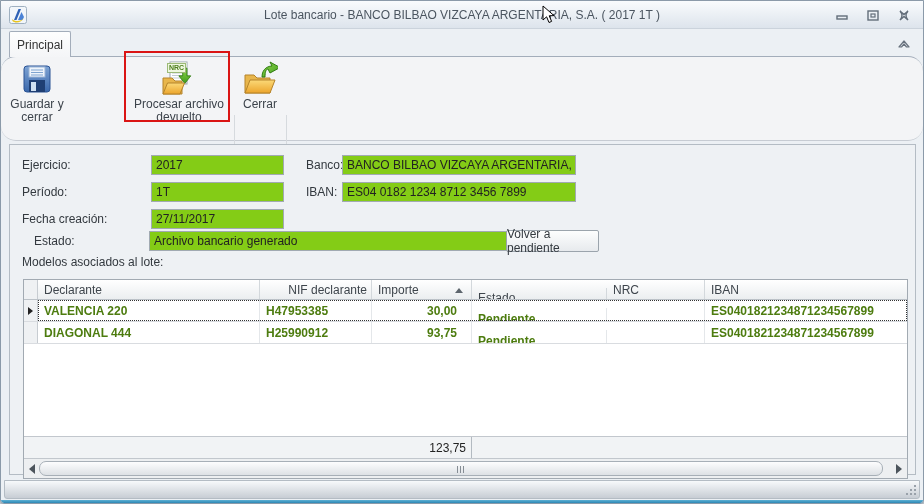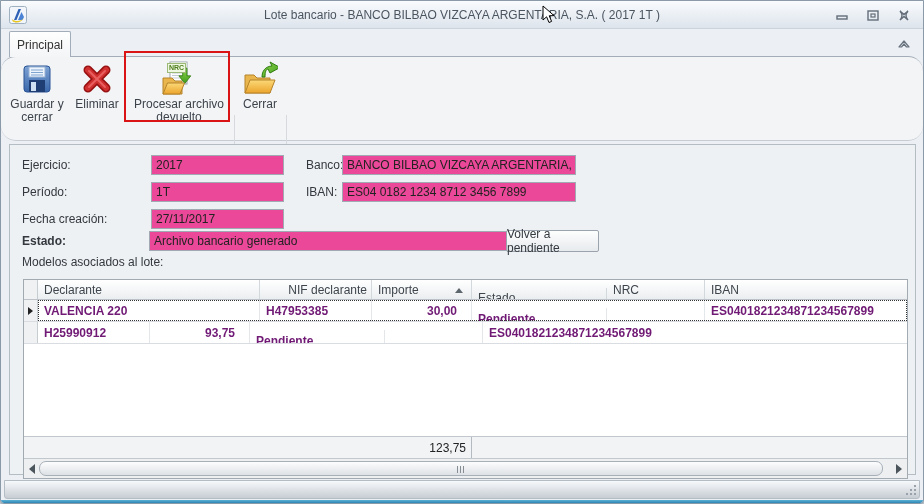--- a/index.html
+++ b/index.html
@@ -46,33 +46,33 @@
   .group-caption { position:absolute; left:127px; top:122px; width:102px; text-align:center;
     font-size:12px; color:#8b939c; }
   .red-highlight { position:absolute; left:123px; top:50px; width:106px; height:71px;
     border-style:solid; border-width:2px; z-index:6; pointer-events:none; }
 
   
   .panel { position:absolute; left:8px; top:143px; width:907px; height:331px;
     background:#eef1f4; border:1px solid #b4bcc4; }
   .flabel { position:absolute; font-size:12px; color:#33393f; }
   .finput { position:absolute; height:20px; font-family:"Liberation Sans",sans-serif;
-    font-size:12px; color:#222; background:#ec4899; border:1px solid #a1aab2; padding:1px 4px; }
+    font-size:12px; color:#222; background:#84cc16; border:1px solid #a1aab2; padding:1px 4px; }
   .btn-volver { position:absolute; left:496px; top:85px; width:93px; height:22px;
     background:linear-gradient(#fdfefe,#e7eaed); border:1px solid #9ba4ac; border-radius:2px;
     font-size:12px; color:#33393f; display:flex; align-items:center; justify-content:center; cursor:default; }
 
   
   .grid-caption { position:absolute; left:12px; top:110px; font-size:12px; color:#33393f; }
   .grid { position:absolute; left:13px; top:134px; width:885px; height:200px;
     background:#fff; border:1px solid #a2aab2; display:flex; flex-direction:column; overflow:hidden; }
   .g-header { height:20px; display:flex; background:linear-gradient(#ffffff,#ebeef0);
     border-bottom:1px solid #bcc2c8; font-size:12px; color:#3e454c; flex:0 0 auto; }
   .g-hcell { border-right:1px solid #d3d8dc; padding:3px 4px 0 6px; overflow:hidden; white-space:nowrap; position:relative; }
-  .g-row { height:22px; display:flex; font-size:12px; font-weight:bold; color:#701a75;
+  .g-row { height:22px; display:flex; font-size:12px; font-weight:bold; color:#4d7c0f;
     border-bottom:1px solid #d9dce0; background:#fff; position:relative; flex:0 0 auto; }
   .g-cell { padding:4px 4px 0 6px; border-right:1px solid #e4e7ea; overflow:hidden; white-space:nowrap; }
   .c-sel { width:14px; flex:0 0 14px; background:#eff1f3; border-right:1px solid #c7ccd1;
     display:flex; align-items:center; justify-content:center; padding:0; }
   .c-declarante { width:222px; flex:0 0 222px; }
   .c-nif  { width:112px; flex:0 0 112px; }
   .c-imp  { width:100px; flex:0 0 100px; text-align:right; padding-right:14px; }
   .c-est  { width:135px; flex:0 0 135px;margin-top:8px; }
   .c-nrc  { width:98px;  flex:0 0 98px; }
   .c-iban { width:202px; flex:0 0 202px; border-right:none; }
@@ -161,30 +161,20 @@
           <rect x="3" y="3" width="26" height="26" rx="3" fill="url(#gb)" stroke="#2a5394"></rect>
           <rect x="8" y="4" width="16" height="10" fill="#eef4fb" stroke="#9ab4d6"></rect>
           <path d="M10 7 h12 M10 9.5 h12 M10 12 h12" stroke="#7ea4d0" stroke-width="1"></path>
           <rect x="8" y="17" width="16" height="12" fill="#1f3f74"></rect>
           <rect x="10" y="19" width="5" height="9" fill="#cfe0f2"></rect>
         </svg>
       </div>
       <div>Guardar y cerrar</div>
     </div>
 
-    <div class="rbtn rbtn-delete">
-      <div class="ric">
-        <svg width="32" height="32" viewBox="0 0 32 32">
-          <path d="M7 7 L25 25 M25 7 L7 25" stroke="#971111" stroke-width="9" stroke-linecap="round"></path>
-          <path d="M7 7 L25 25 M25 7 L7 25" stroke="#d03030" stroke-width="6" stroke-linecap="round"></path>
-          <path d="M8 8 L24 24 M24 8 L8 24" stroke="#e96060" stroke-width="2" stroke-linecap="round"></path>
-        </svg>
-      </div>
-      <div>Eliminar</div>
-    </div>
 
     <div class="rbtn rbtn-process">
       <div class="ric">
         <svg width="36" height="38" viewBox="0 0 36 38">
           <defs>
             <linearGradient id="gy" x1="0" y1="0" x2="0" y2="1">
                 <stop offset="0" stop-color="#fbd978"></stop>
                 <stop offset="1" stop-color="#eca52c"></stop>
               </linearGradient>
             <linearGradient id="gg" x1="0" y1="0" x2="0" y2="1">
@@ -239,21 +229,21 @@
 
     <div class="flabel" style="left:12px; top:40px;">Período:</div>
     <input class="finput" style="left: 141px; top: 37px; width: 133px;" readonly="" value="1T">
 
     <div class="flabel" style="left:296px; top:40px;">IBAN:</div>
     <input class="finput" style="left: 332px; top: 37px; width: 234px;" readonly="" value="ES04 0182 1234 8712 3456 7899">
 
     <div class="flabel" style="left:12px; top:67px;">Fecha creación:</div>
     <input class="finput" style="left: 141px; top: 64px; width: 133px;" readonly="" value="27/11/2017">
 
-    <div class="flabel" style="left:12px; top:89px;font-weight:bold;">Estado:</div>
+    <div class="flabel" style="left:24px; top:89px;">Estado:</div>
     <input class="finput" style="left: 139px; top: 86px; width: 400px;" readonly="" value="Archivo bancario generado">
     <div class="btn-volver">Volver a pendiente</div>
 
     <div class="grid-caption">Modelos asociados al lote:</div>
 
     <div class="grid">
       <div class="g-header">
         <div class="g-hcell c-sel"></div>
         <div class="g-hcell c-declarante">Declarante</div>
         <div class="g-hcell c-nif" style="text-align:right;">NIF declarante</div>
@@ -274,20 +264,21 @@
         <div class="g-cell c-nif">H47953385</div>
         <div class="g-cell c-imp">30,00</div>
         <div class="g-cell c-est">Pendiente</div>
         <div class="g-cell c-nrc"></div>
         <div class="g-cell c-iban">ES0401821234871234567899</div>
         <div class="focus-outline"></div>
       </div>
 
       <div class="g-row">
         <div class="g-cell c-sel"></div>
+        <div class="g-cell c-declarante">DIAGONAL 444</div>
         <div class="g-cell c-nif">H25990912</div>
         <div class="g-cell c-imp">93,75</div>
         <div class="g-cell c-est">Pendiente</div>
         <div class="g-cell c-nrc"></div>
         <div class="g-cell c-iban">ES0401821234871234567899</div>
       </div>
 
       <div class="g-empty"></div>
 
       <div class="g-summary">

